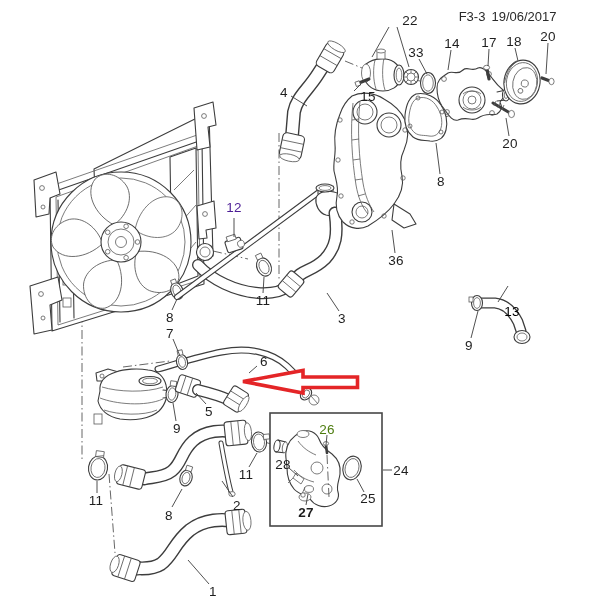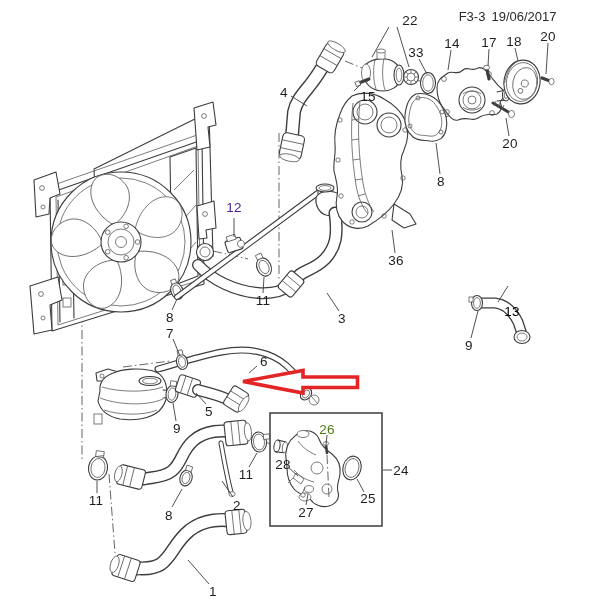--- a/index.html
+++ b/index.html
@@ -504,17 +504,17 @@
       <span class="callout" style="left: 489px; top: 42px; color: rgb(30, 30, 30); text-align: center;">17</span>
       <span class="callout" style="left: 514px; top: 41px; color: rgb(30, 30, 30);">18</span>
       <span class="callout" style="left: 548px; top: 36px; color: rgb(30, 30, 30);">20</span>
       <span class="callout" style="left: 510px; top: 143px; color: rgb(30, 30, 30);">20</span>
       <span class="callout" style="left: 396px; top: 260px; color: rgb(30, 30, 30);">36</span>
       <span class="callout" style="left: 393px; top: 20px; color: rgb(30, 30, 30); margin-left: 17px;">22</span>
       <span class="callout" style="left: 416px; top: 52px; color: rgb(30, 30, 30);">33</span>
       <span class="callout" style="left: 401px; top: 470px; color: rgb(30, 30, 30);">24</span>
       <span class="callout" style="left: 368px; top: 498px; color: rgb(30, 30, 30); text-align: center;">25</span>
       <span class="callout" style="left: 327px; top: 429px; color: #4d7c0f;">26</span>
-      <span class="callout" style="left: 306px; top: 512px; color: rgb(30, 30, 30);">27</span>
+      <span class="callout" style="left: 306px; top: 512px; color: rgb(30, 30, 30); font-weight: bold;">27</span>
       <span class="callout" style="left: 283px; top: 464px; color: rgb(30, 30, 30);">28</span>
     </div>
 
 </div>
 
 </body></html>

